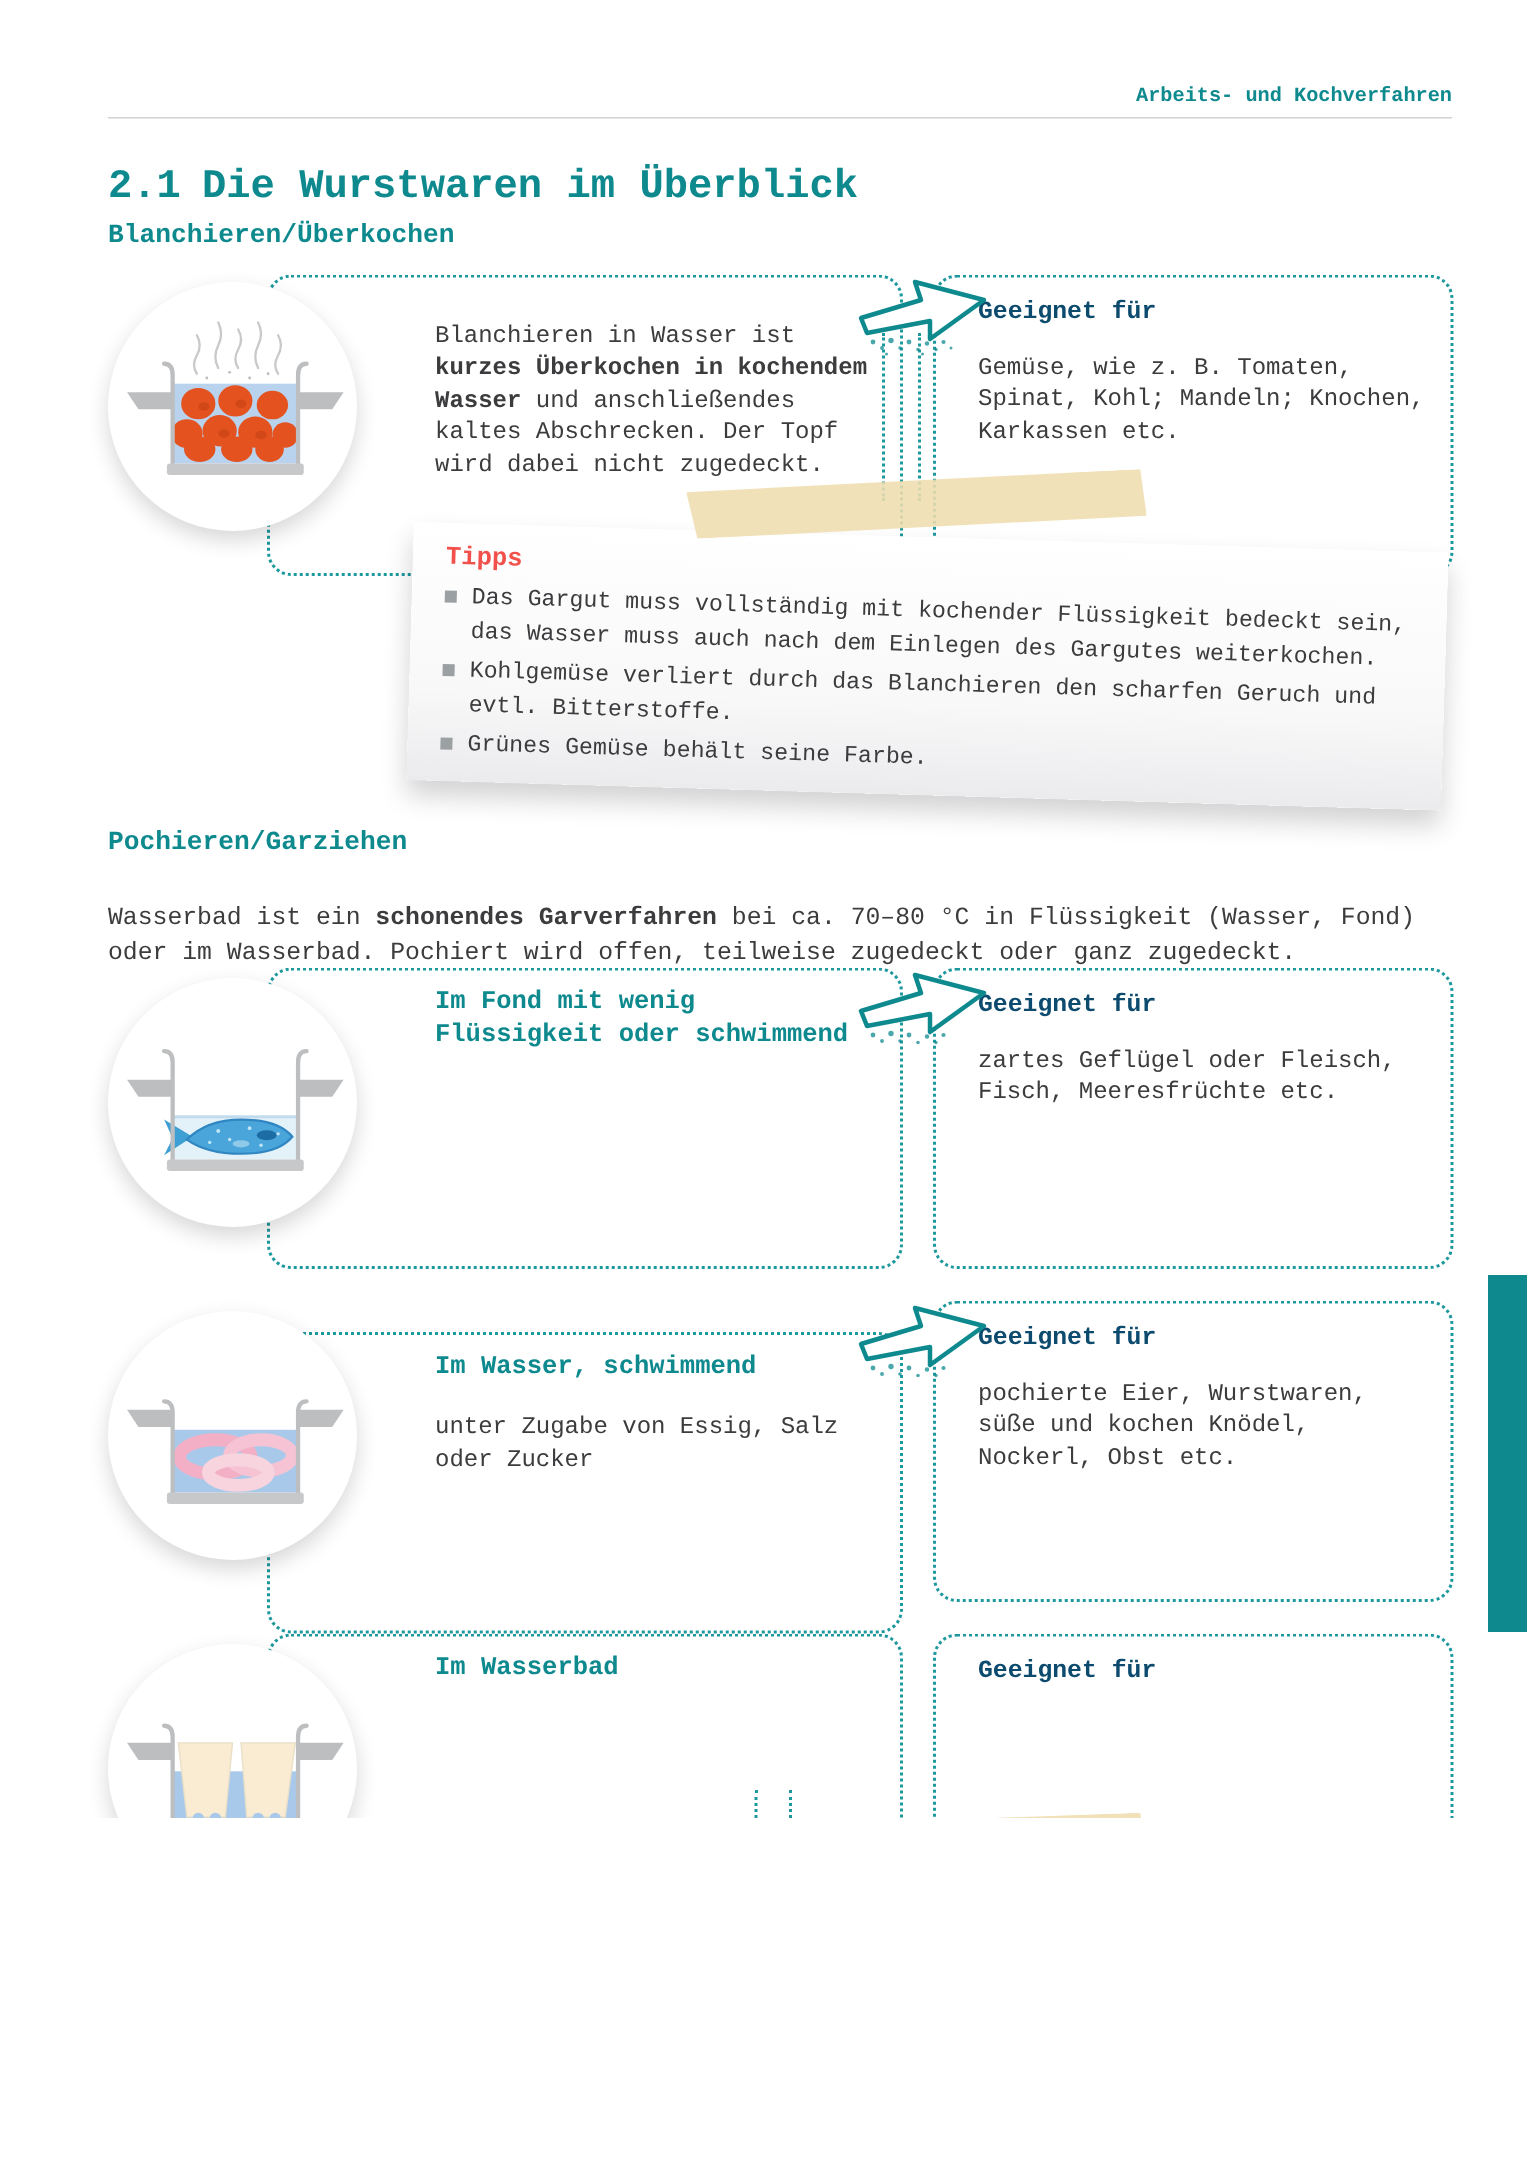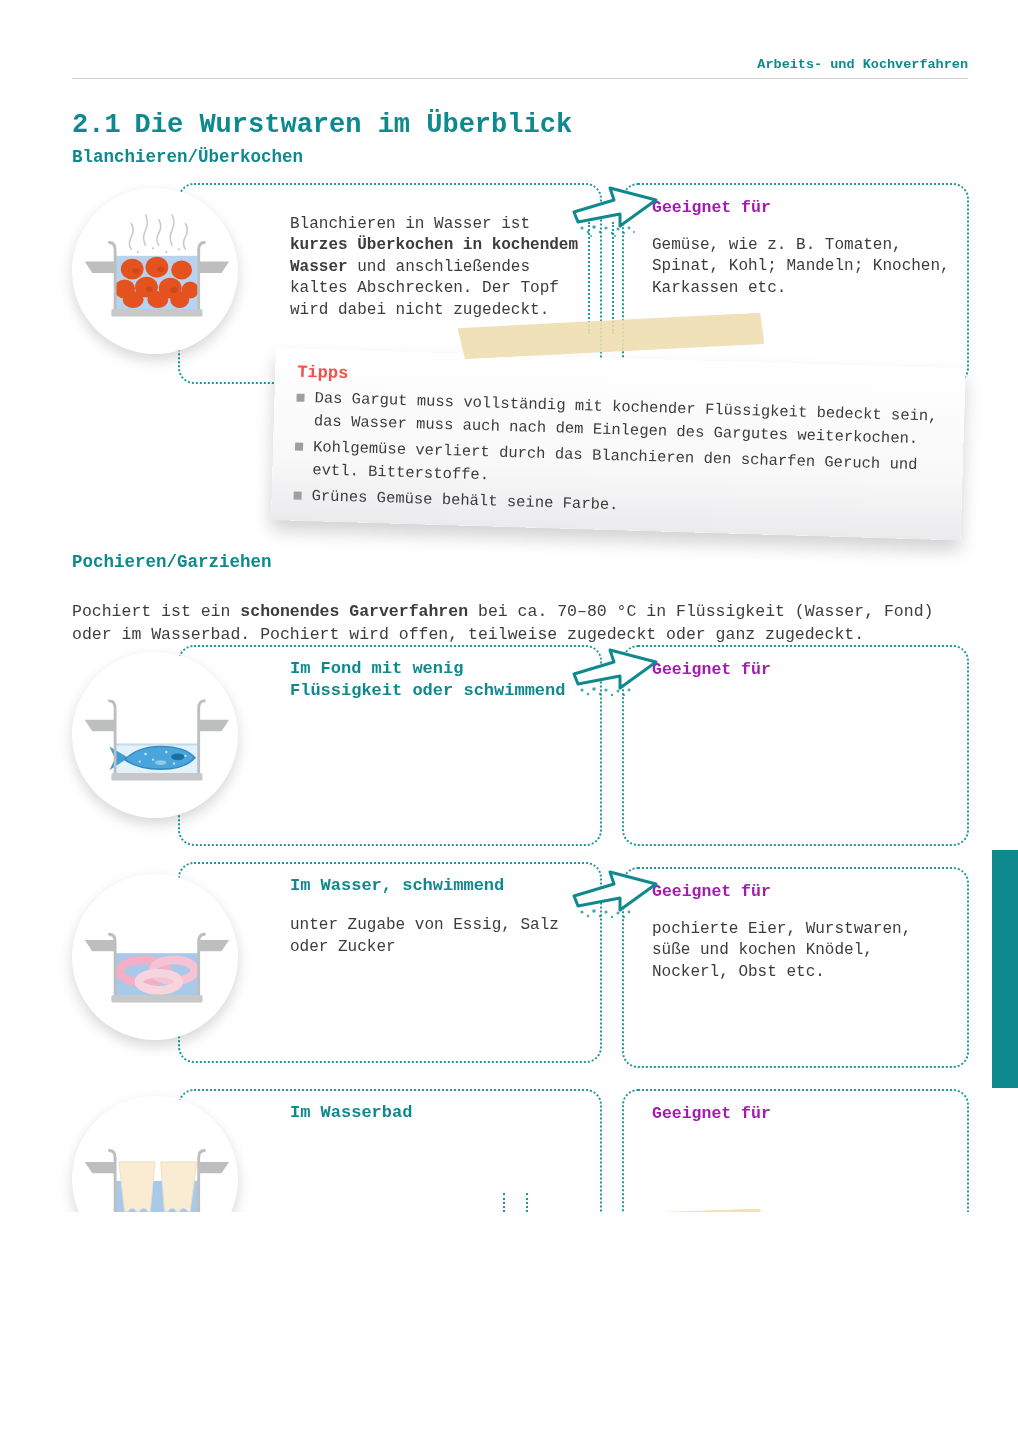--- a/index.html
+++ b/index.html
@@ -19,21 +19,21 @@
   .page-title .num{margin-right:14px;}
   .section-heading{position:absolute;left:72px;font-size:17.5px;font-weight:bold;color:var(--teal);}
   .intro{position:absolute;left:72px;top:583px;width:900px;font-size:16.5px;line-height:1.45;}
   .dash-box{position:absolute;border:2px dotted var(--border-teal);border-radius:16px;z-index:0;}
   .box-l{left:178px;width:420px;height:197px;}
   .box-r{left:622px;width:343px;height:197px;}
   .box-l-inner{position:absolute;left:110px;top:11px;right:16px;}
   .box-r-inner{position:absolute;left:28px;top:13px;right:14px;}
   .method-title{color:var(--teal);font-weight:bold;font-size:17px;line-height:1.3;margin:0;}
   .body-text{font-size:16px;line-height:1.34;margin:18px 0 0 0;}
-  .suitable-heading{font-weight:bold;font-size:16.5px;color:#a21caf;margin:0 0 2px 0;}
+  .suitable-heading{font-weight:bold;font-size:16.5px;color:#0c4a6e;margin:0 0 2px 0;}
   .illu-circle{
     position:absolute;left:72px;width:166px;height:166px;border-radius:50%;background:#fff;
     box-shadow:0 6px 14px rgba(0,0,0,.16);z-index:2;display:flex;align-items:center;justify-content:center;
   }
   .arrow{position:absolute;left:566px;width:96px;height:58px;z-index:2;}
   .dot-line{position:absolute;width:0;border-left:2px dotted var(--border-teal);z-index:1;}
   .note{
     position:absolute;z-index:3;
     background:linear-gradient(180deg,#ffffff 0%,#f8f8f9 65%,#ebebed 100%);
     box-shadow:0 10px 18px rgba(0,0,0,.18);
@@ -159,30 +159,31 @@
         </li>
       <li>
           <span class="sq"></span>
           <span>Grünes Gemüse behält seine Farbe.</span>
         </li>
     </ul>
   </div>
   <div class="tape tape1"></div>
 
   <div class="section-heading" style="top:552px;">Pochieren/Garziehen</div>
-  <p class="intro"><span>Pochiert ist ein </span><strong>schonendes Garverfahren</strong><span> bei ca. 70–80 °C in Flüssigkeit (Wasser, Fond) oder im Wasserbad. Pochiert wird offen, teilweise zugedeckt oder ganz zugedeckt.</span></p>
+  <p class="intro"><span>Wasserbad ist ein </span><strong>schonendes Garverfahren</strong><span> bei ca. 70–80 °C in Flüssigkeit (Wasser, Fond) oder im Wasserbad. Pochiert wird offen, teilweise zugedeckt oder ganz zugedeckt.</span></p>
 
   <div class="dash-box box-l" style="top:645px;">
     <div class="box-l-inner">
       <p class="method-title">Im Fond mit wenig Flüssigkeit oder schwimmend</p>
     </div>
   </div>
   <div class="dash-box box-r" style="top:645px;">
     <div class="box-r-inner">
       <p class="suitable-heading">Geeignet für</p>
+      <p class="body-text">zartes Geflügel oder Fleisch, Fisch, Meeresfrüchte etc.</p>
     </div>
   </div>
   <div class="illu-circle" style="top:652px;">
     <svg viewBox="0 0 160 160" width="152" height="152" aria-hidden="true">
       <polygon points="6,64 38,64 38,76 14,76" fill="#bcbec0"></polygon>
       <polygon points="126,64 158,64 150,76 126,76" fill="#bcbec0"></polygon>
       <rect x="38" y="90" width="88" height="30" fill="#e3f1f9"></rect>
       <line x1="38" y1="90" x2="126" y2="90" stroke="#c2dcee" stroke-width="2"></line>
       <polygon points="52,104 32,92 38,105 32,117" fill="#3e9fd4"></polygon>
       <path d="M48,106 Q62,92 86,92 Q112,92 122,104 Q112,116 86,116 Q62,116 48,106 Z" fill="#4aa5da" stroke="#2f86c2" stroke-width="1.5"></path>
@@ -213,21 +214,21 @@
           <circle cx="40" cy="48" r="1.6"></circle>
           <circle cx="46" cy="53" r="1.2"></circle>
         <circle cx="52" cy="49" r="1.5"></circle>
           <circle cx="58" cy="53" r="1.1"></circle>
           <circle cx="63" cy="48" r="1.4"></circle>
       </g>
       <path d="M8,32 L48,20 L44,8 L90,20 L54,46 L54,34 L12,42 Z" fill="#ffffff" stroke="#0E8A8F" stroke-width="3" stroke-linejoin="round"></path>
     </svg>
   </div>
 
-  <div class="dash-box box-l" style="top:862px;">
+  <div class="dash-box box-l" style="top:888px;">
     <div class="box-l-inner">
       <p class="method-title">Im Wasser, schwimmend</p>
       <p class="body-text">unter Zugabe von Essig, Salz oder Zucker</p>
     </div>
   </div>
   <div class="dash-box box-r" style="top:867px;">
     <div class="box-r-inner">
       <p class="suitable-heading">Geeignet für</p>
       <p class="body-text">pochierte Eier, Wurstwaren, süße und kochen Knödel, Nockerl, Obst etc.</p>
     </div>

